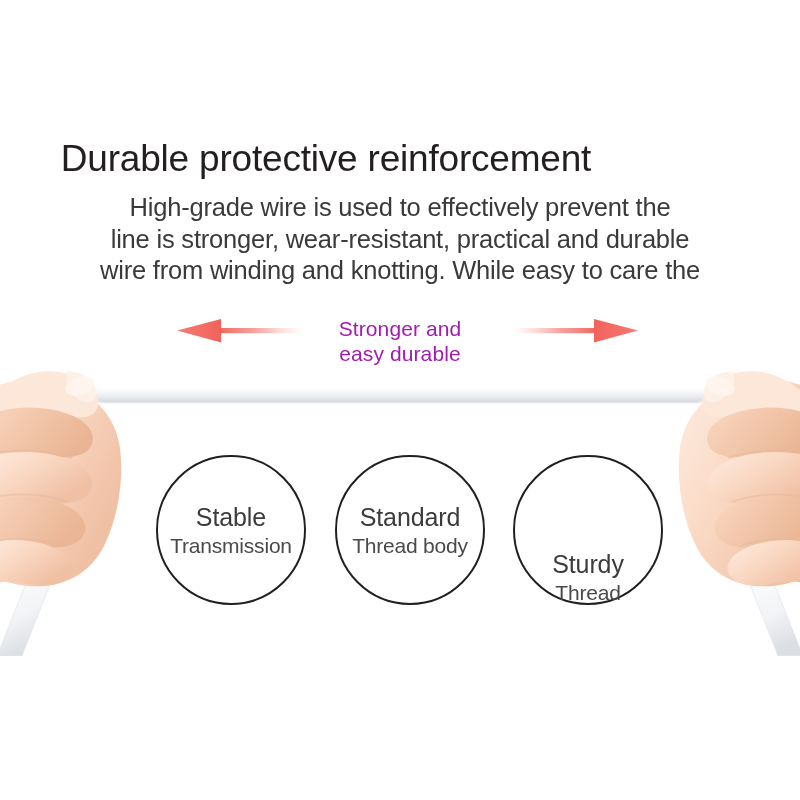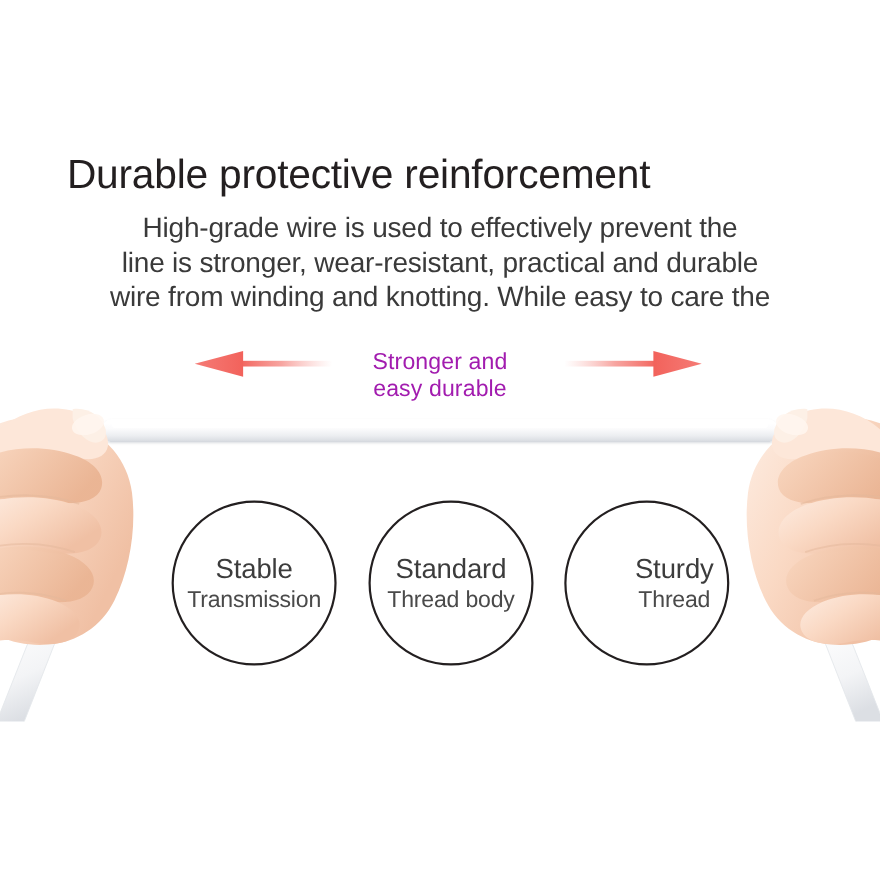--- a/index.html
+++ b/index.html
@@ -143,21 +143,21 @@
     top: 455px;
     width: 150px;
     height: 150px;
     display: flex;
     flex-direction: column;
     align-items: center;
     justify-content: center;
   }
   .cl-1 { left: 156px; }
   .cl-2 { left: 335px; }
-  .cl-3 { left: 538px; }
+  .cl-3 { left: 513px; justify-content: flex-end; }
 
   .circle-title {
     font-size: 25px;
     line-height: 29px;
     color: #3c3c3c;
     white-space: nowrap;
     letter-spacing: -0.1px;
   }
   .circle-sub {
     font-size: 21px;

